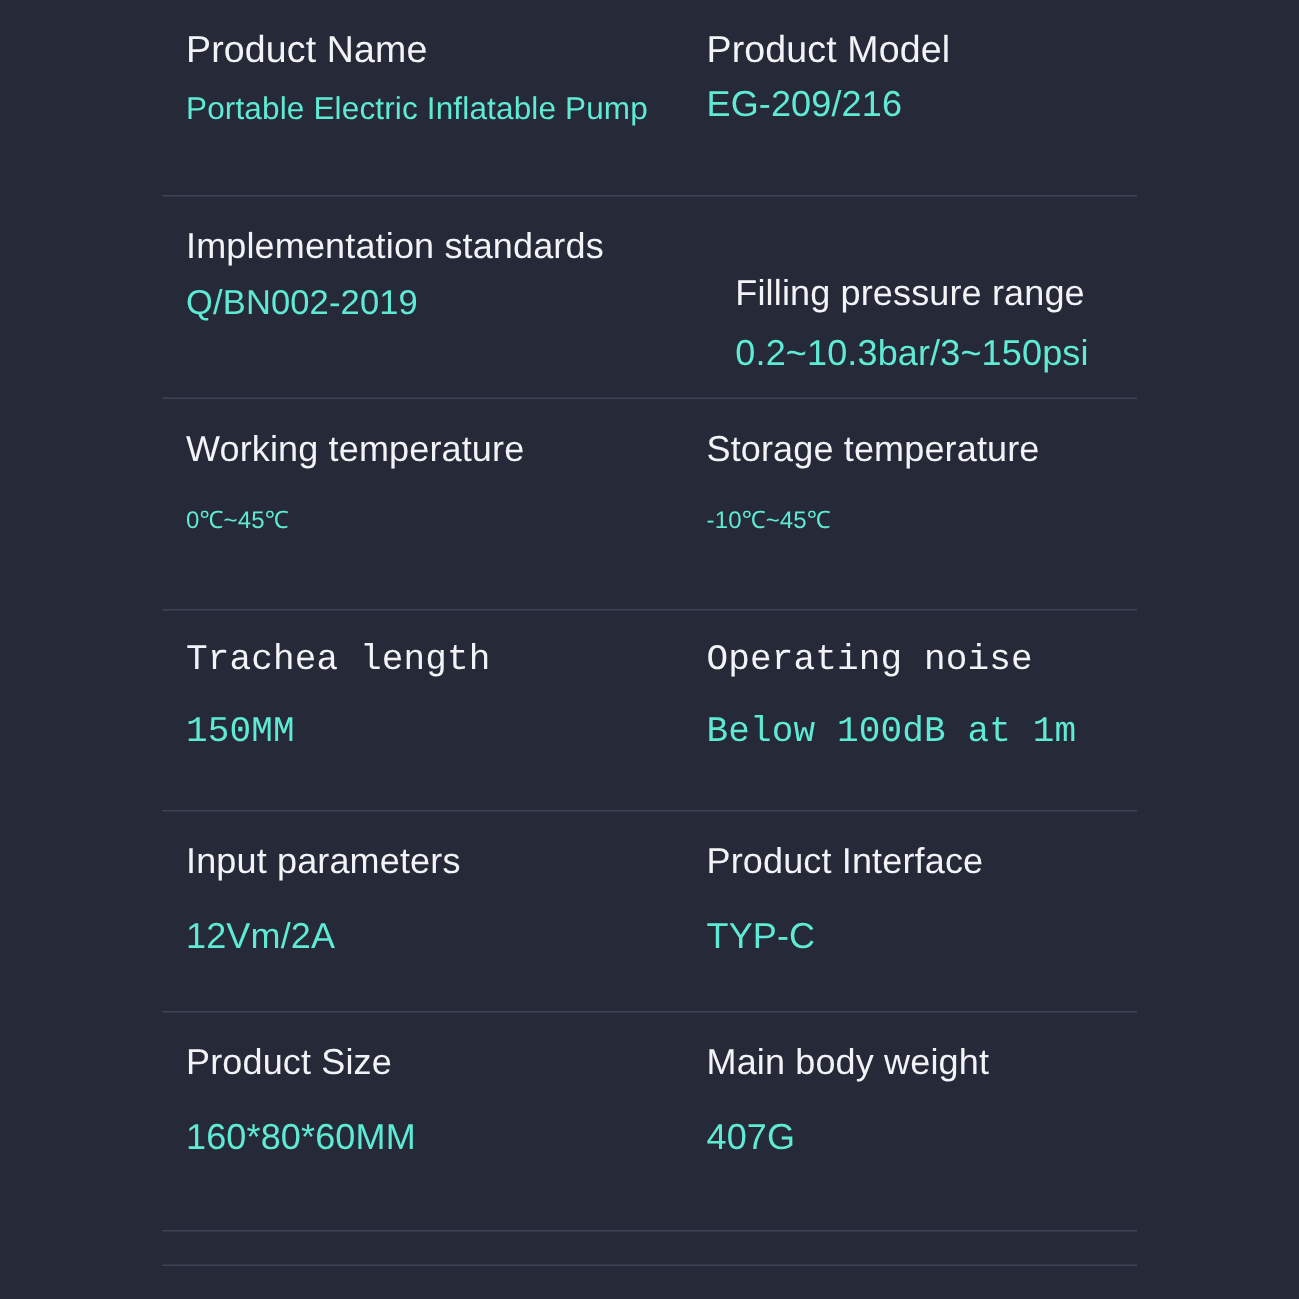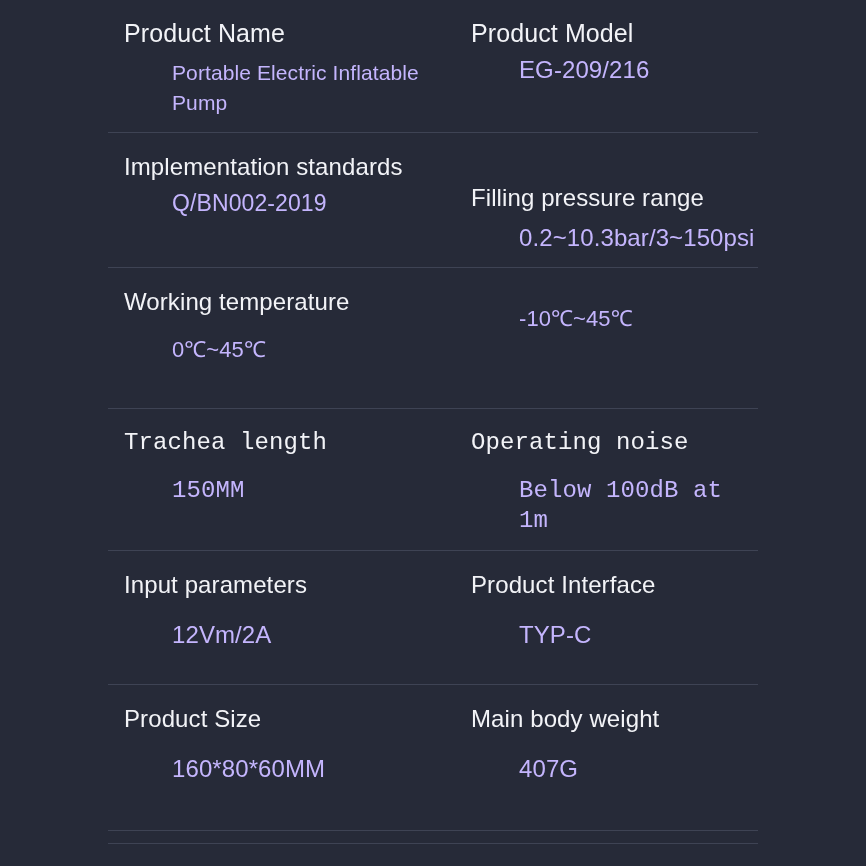--- a/index.html
+++ b/index.html
@@ -61,44 +61,43 @@
     font-size: 24px;
     line-height: 31px;
     color: #f2f3f7;
     font-weight: 400;
     letter-spacing: 0.1px;
   }
 
   .cell-value {
     font-size: 22px;
     line-height: 30px;
-    color: #c4b5fd;
+    color: #5eead4;
     font-weight: 400;
     margin-top: 7px;
     letter-spacing: 0.1px;
-    margin-left: 48px;
   }
 
   
   .row-0 { min-height: 131px; }
   .row-1 { min-height: 135px; gap: 41px; }
   .row-2 { min-height: 141px; }
   .row-3 { min-height: 134px; font-family: Liberation Mono, monospace; }
   .row-4 { min-height: 134px; }
   .row-5 { min-height: 146px; }
 
   .row-0 .cell-label { font-size: 25px; }
   .row-0 .cell-value { font-size: 21px; margin-top: 9px; }
   .row-0 .right .cell-value { font-size: 24px; margin-top: 6px; }
 
   .row-1 .left .cell-value { font-size: 23px; margin-top: 6px; }
   .row-1 .right { justify-content: flex-end; padding-top: 34px; }
   .row-1 .right .cell-value { font-size: 24px; margin-top: 10px; }
 
-  .row-2 .cell-value { font-size: 22px; margin-top: 18px; }
+  .row-2 .cell-value { font-size: 16px; margin-top: 18px; }
   .row-3 .cell-value { font-size: 24px; margin-top: 18px; }
   .row-4 .cell-value { font-size: 24px; margin-top: 20px; }
   .row-5 .cell-value { font-size: 24px; margin-top: 20px; }
 
   .bottom-rule {
     position: absolute;
     left: 108px;
     right: 108px;
     bottom: 22px;
     height: 1px;
@@ -131,20 +130,21 @@
       <div class="cell-value">0.2~10.3bar/3~150psi</div>
     </div>
   </div>
 
   <div class="spec-row row-2">
     <div class="spec-cell left">
       <div class="cell-label">Working temperature</div>
       <div class="cell-value">0℃~45℃</div>
     </div>
     <div class="spec-cell right">
+      <div class="cell-label">Storage temperature</div>
       <div class="cell-value">-10℃~45℃</div>
     </div>
   </div>
 
   <div class="spec-row row-3">
     <div class="spec-cell left">
       <div class="cell-label">Trachea length</div>
       <div class="cell-value">150MM</div>
     </div>
     <div class="spec-cell right">

